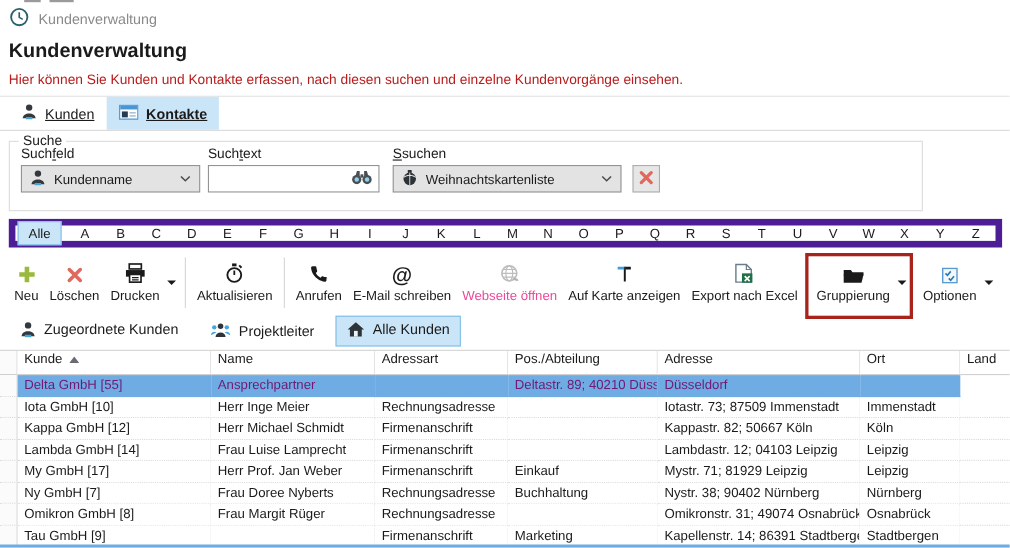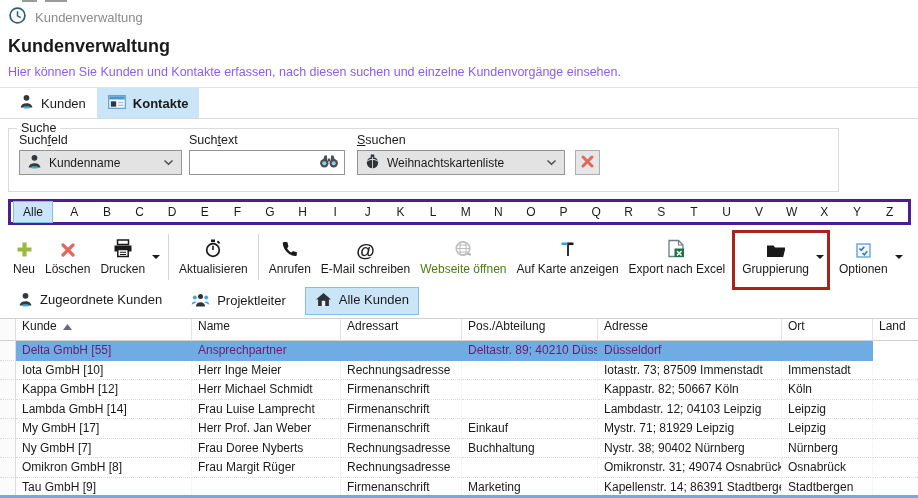--- a/index.html
+++ b/index.html
@@ -10,49 +10,49 @@
   body{
     width:918px;height:498px;overflow:hidden;position:relative;
     background:#fff;color:#1a1a1a;
     font-family:"Liberation Sans","DejaVu Sans",sans-serif;font-size:12px;
   }
   .frag{position:absolute;top:0;height:2px;background:#9a9a9a;}
   
   .crumb{position:absolute;top:6px;left:8px;display:flex;align-items:center;gap:8px;color:#8A8A8A;font-size:13px;}
   
   .page-title{position:absolute;top:36px;left:8px;font-size:18px;font-weight:bold;}
-  .desc{position:absolute;top:65px;left:8px;font-size:12.5px;color:#8b5cf6;}
+  .desc{position:absolute;top:65px;left:8px;font-size:12.5px;color:#b91c1c;}
   .head-divider{position:absolute;top:87px;left:0;width:918px;border-bottom:1px solid #E2E2E2;}
   
-  .tabstrip{position:absolute;top:88px;left:0;width:918px;height:31px;display:flex;align-items:stretch;padding-left:8px;border-bottom:1px solid #D9D9D9;}
+  .tabstrip{position:absolute;top:88px;left:0;width:918px;height:31px;display:flex;align-items:stretch;padding-left:8px;border-bottom:1px solid #D9D9D9;text-decoration:underline;}
   .tab{display:flex;align-items:center;gap:7px;padding:0 11px;font-size:13px;cursor:default;}
   .tab.active{background:var(--hl);font-weight:bold;}
   
   .fieldset{position:absolute;top:128px;left:8px;width:831px;height:64px;border:1px solid #DCDCDC;}
   .fieldset .legend{position:absolute;top:-8px;left:8px;background:#fff;padding:0 4px;font-size:12.5px;}
   .fld{position:absolute;top:4px;font-size:12.5px;}
   .fld .hot{text-decoration:underline;}
   .ctl{position:absolute;top:21px;height:25px;display:flex;align-items:center;}
   .dd{border:1px solid #949494;background:#E3E3E3;gap:7px;padding:0 7px;}
   .dd .chev{margin-left:auto;display:flex;}
   .txtbox{border:1px solid #949494;background:#fff;padding:0 5px;}
   .txtbox input{border:none;outline:none;flex:1;min-width:0;font:inherit;background:transparent;height:100%;}
   .clearbtn{position:absolute;left:566px;top:21px;width:25px;height:25px;background:#E6E6E6;border:1px solid #ADADAD;display:flex;align-items:center;justify-content:center;}
   
-  .alphabet{position:absolute;top:199px;left:8px;width:903px;height:26px;border:3px solid #4c1d95;display:flex;align-items:center;padding:0 2px;}
+  .alphabet{position:absolute;top:199px;left:8px;width:903px;height:26px;border:6px solid #4c1d95;display:flex;align-items:center;padding:0 2px;}
   .alpha-all{background:var(--hl);border:1px solid var(--hlb);padding:3px 9px;margin-right:5px;}
   .alpha-letter{width:33px;text-align:center;}
   
   .toolbar{position:absolute;top:229px;left:0;width:918px;height:56px;display:flex;align-items:stretch;padding:2px 0 2px 8px;white-space:nowrap;}
   .tb-item{display:flex;align-items:center;position:relative;}
   .tb-item.annotated{margin:0 7px;}
   .tb-btn{display:flex;flex-direction:column;align-items:center;justify-content:flex-end;gap:4px;padding:3px 5px;}
   .tb-btn .ico{height:20px;display:flex;align-items:flex-end;justify-content:center;}
   .tb-btn .lbl{font-size:12px;}
-  .tb-btn.disabled .lbl{color:#4d7c0f;}
+  .tb-btn.disabled .lbl{color:#ec4899;}
   .caret{width:0;height:0;border-left:4px solid transparent;border-right:4px solid transparent;border-top:4px solid #1a1a1a;margin:0 3px 0 2px;align-self:center;}
   .tb-sep{width:1px;background:#D5D5D5;align-self:center;height:46px;margin:0 5px;}
   .annot{position:absolute;inset:-1px -3px -7px -5px;border:3px solid var(--annot);pointer-events:none;}
   .at-glyph{font-size:19px;font-weight:bold;line-height:15px;}
   
   .subtabs{position:absolute;top:287px;left:8px;display:flex;gap:9px;align-items:center;}
   .subtab{display:flex;align-items:flex-start;gap:7px;padding:4px 9px;font-size:13px;border:1px solid transparent;}
   .subtab.active{background:var(--hl);border-color:var(--hlb);}
   
   .table{position:absolute;top:318px;left:0;width:918px;border-top:1px solid #D0D0D0;}

